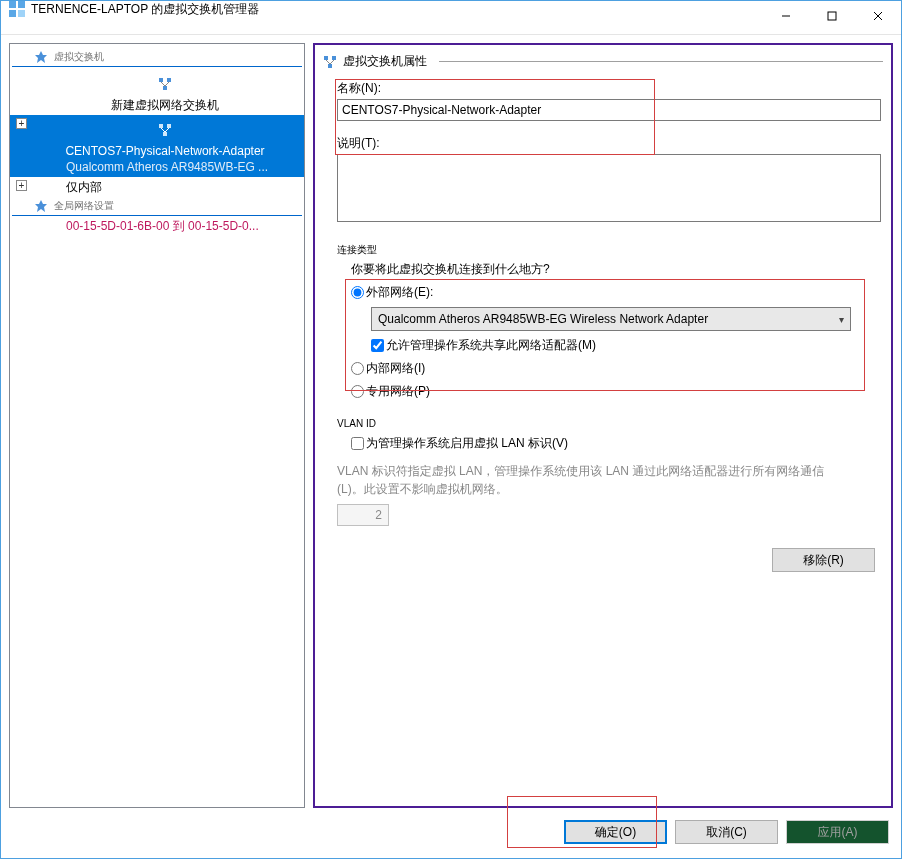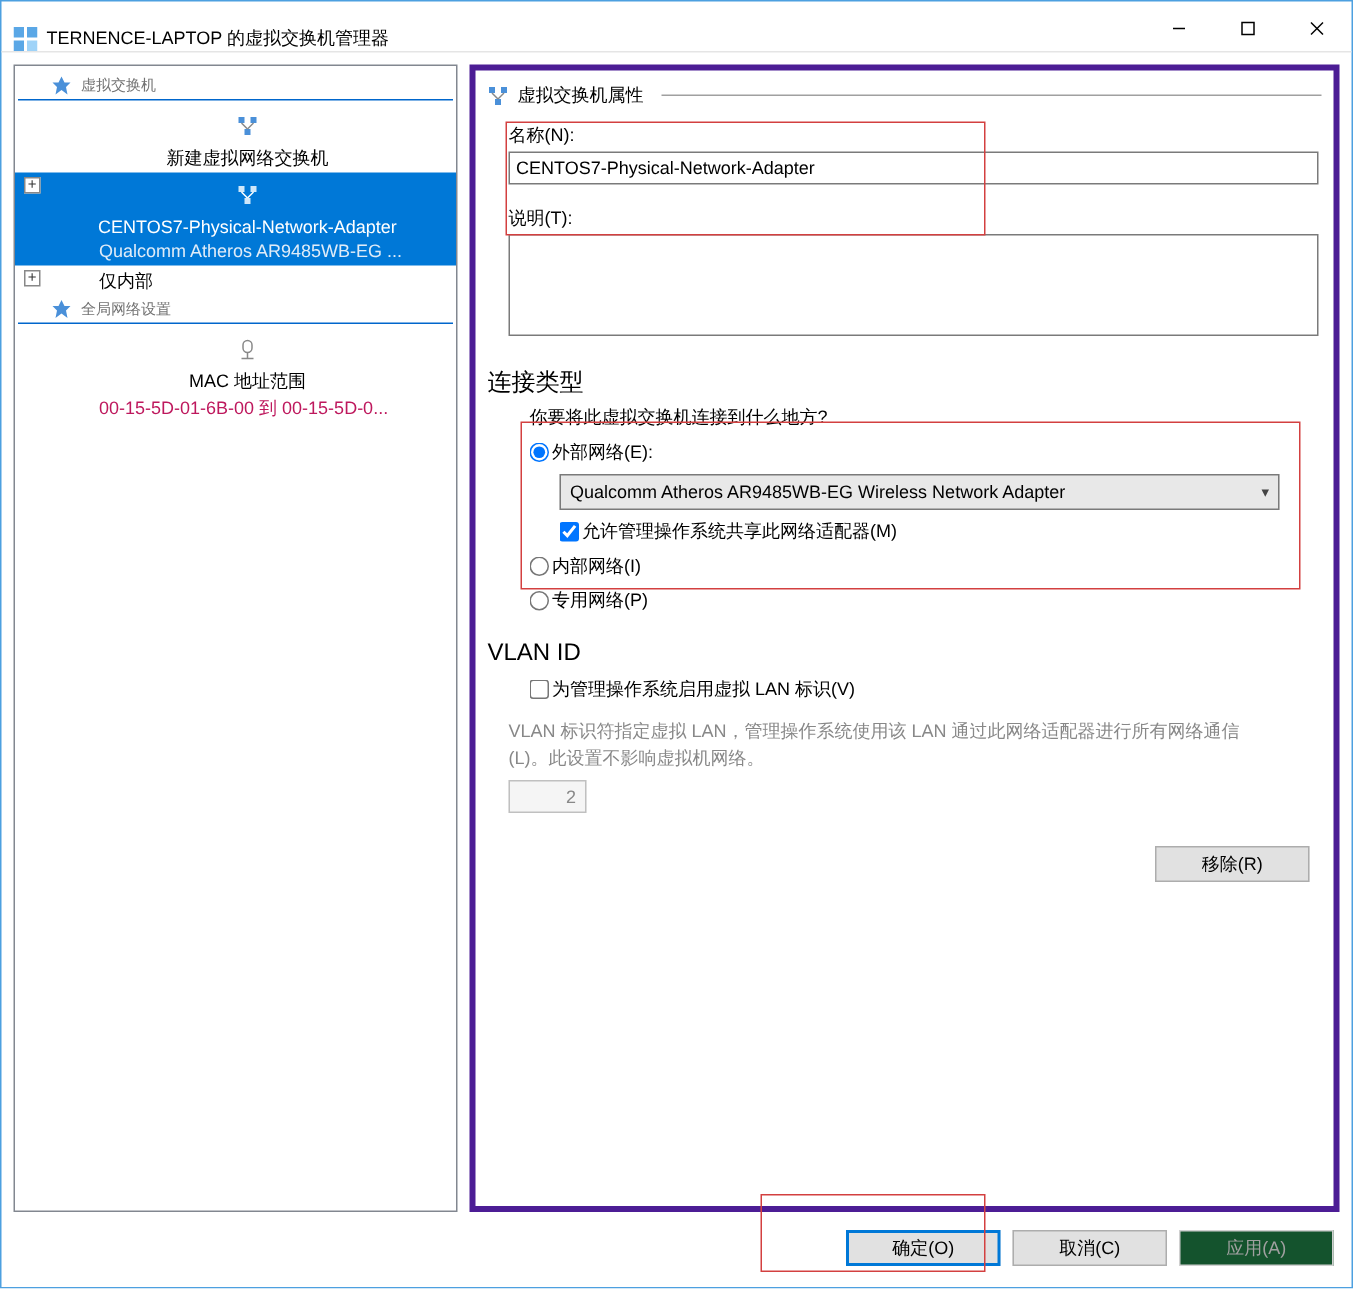--- a/index.html
+++ b/index.html
@@ -1,27 +1,27 @@
 <!DOCTYPE html>
 <html><head>
 <meta charset="utf-8">
 <style>
 * { box-sizing: border-box; margin: 0; padding: 0; font-family: "Microsoft YaHei", "Segoe UI", Tahoma, sans-serif; }
 body { background: #fff; font-size: 12px; color: #000; }
 .window { width: 902px; height: 859px; border: 1px solid #4da0e0; display: flex; flex-direction: column; background: #fff; }
-.titlebar { height: 34px; display: flex; align-items: flex-end; border-bottom: 1px solid #e5e5e5; }
+.titlebar { height: 34px; display: flex; align-items: flex-start; border-bottom: 1px solid #e5e5e5; }
 .titlebar .app-icon { width: 16px; height: 16px; margin: 0 6px 0 8px; position: relative; }
 .app-icon svg { width:16px; height:16px; display:block; }
 .titlebar .title-text { flex: 1; font-size: 12px; color: #000; }
 .title-controls { display: flex; }
 .title-controls .ctl { width: 46px; height: 30px; display: flex; align-items: center; justify-content: center; }
 .title-controls .ctl svg { width: 10px; height: 10px; }
 .content { flex: 1; display: flex; padding: 8px; gap: 8px; overflow: hidden; }
 .left-panel { width: 296px; border: 1px solid #828790; background: #fff; padding: 4px 0; overflow: hidden; }
-.right-panel { flex: 1; border: 4px solid #4c1d95; background: #fff; padding: 4px 8px 0 8px; display:flex; flex-direction:column; }
+.right-panel { flex: 1; border: 2px solid #4c1d95; background: #fff; padding: 4px 8px 0 8px; display:flex; flex-direction:column; }
 .footer { height: 42px; display: flex; align-items: center; justify-content: flex-end; padding: 0 12px 10px 0; gap: 8px; }
 .btn { width: 103px; height: 24px; background: #e1e1e1; border: 1px solid #adadad; font-size: 12px; display:flex; align-items:center; justify-content:center; }
 .btn.default { border: 2px solid #0078d7; background:#e1e1e1; }
 .btn.disabled { color: #a0a0a0; border:1px solid #d0d0d0; background:#14532d; }
 
 
 .tree-header { color: #737373; font-size: 10px; padding: 2px 6px 2px 22px; display:flex; align-items:center; gap:6px; position:relative; }
 .tree-header.underline { border-bottom: 1px solid #0066cc; margin: 0 2px 2px 2px; }
 .tree-item { padding: 2px 6px 2px 22px; display:flex; flex-direction:column; font-size:12px; position:relative; line-height:16px; }
 .tree-item.selected { background: #0078d7; color:#fff; }
@@ -36,21 +36,21 @@
 .subtext { color:#666; }
 .tree-item.selected .subtext{ color:#e0ecf8;}
 .mac-sub { padding-left: 56px; color:#be185d; font-size:12px; white-space:nowrap; overflow:hidden; text-overflow:ellipsis;}
 
 
 .section-title { display:flex; align-items:center; gap:6px; font-size:12px; color:#000; margin:4px 0 10px 0;}
 .section-title .rule { flex:1; height:1px; background:#a0a0a0; margin-left:6px;}
 .field-label { font-size:12px; margin: 0 0 2px 14px;}
 .text-input { width: calc(100% - 16px); margin-left:14px; height:22px; border:1px solid #7a7a7a; padding:0 4px; font-family:inherit; font-size:12px;}
 .textarea { width: calc(100% - 16px); margin-left:14px; height:68px; border:1px solid #7a7a7a; padding:2px 4px; font-family:inherit; font-size:12px; resize:none; overflow-y:scroll;}
-.group-label { margin: 18px 0 4px 0; font-size:16px;}
+.group-label { margin: 18px 0 4px 14px; font-size:10px;}
 .indent-block { margin-left: 28px; }
 .radio-row, .check-row { display:flex; align-items:center; gap:2px; margin:6px 0; font-size:12px;}
 .radio-row input[type=radio], .check-row input[type=checkbox] { width:13px; height:13px; }
 .select { width: 480px; height:24px; border:1px solid #7a7a7a; background:#e8e8e8; margin:4px 0 4px 20px; padding:0 6px; font-size:12px; display:flex; align-items:center; justify-content:space-between;}
 .select .chev { font-size:10px; color:#444; }
 .vlan-desc { color:#888; font-size:12px; margin: 10px 0 6px 14px; line-height:18px; width: 510px;}
 .vlan-num { width:52px; height:22px; border:1px solid #c0c0c0; background:#f5f5f5; color:#888; text-align:right; padding:0 6px; margin-left:14px; display:flex; align-items:center; justify-content:flex-end;}
 .remove-row { display:flex; justify-content:flex-end; margin: 22px 8px 0 0;}
 .red-box1 { position:absolute; border:1px solid #d34040; pointer-events:none;}
 .right-inner { position:relative; flex:1; }
@@ -143,33 +143,20 @@
 
       <div class="tree-header underline">
         <span class="net-icon">
             <svg viewBox="0 0 14 14">
               <polygon points="7,1 9,5 13,5 10,8 11,13 7,10 3,13 4,8 1,5 5,5" fill="#4a90d9"></polygon>
             </svg>
           </span>
         <span>全局网络设置</span>
       </div>
 
-      <div class="tree-item indent">
-        <div class="row1">
-          <span style="width:14px"></span>
-          <span class="mic-icon">
-              <svg viewBox="0 0 12 14">
-                <rect x="3" y="1" width="6" height="8" rx="3" fill="none" stroke="#888"></rect>
-                <line x1="6" y1="9" x2="6" y2="13" stroke="#888"></line>
-                <line x1="2" y1="13" x2="10" y2="13" stroke="#888"></line>
-              </svg>
-            </span>
-          <span>MAC 地址范围</span>
-        </div>
-      </div>
       <div class="mac-sub">00-15-5D-01-6B-00 到 00-15-5D-0...</div>
     </div>
 
     <div class="right-panel">
       <div class="right-inner">
         
         <div class="section-title">
           <span class="net-icon">
               <svg viewBox="0 0 14 14">
                 <rect x="1" y="1" width="4" height="4" fill="#4a90d9"></rect>

